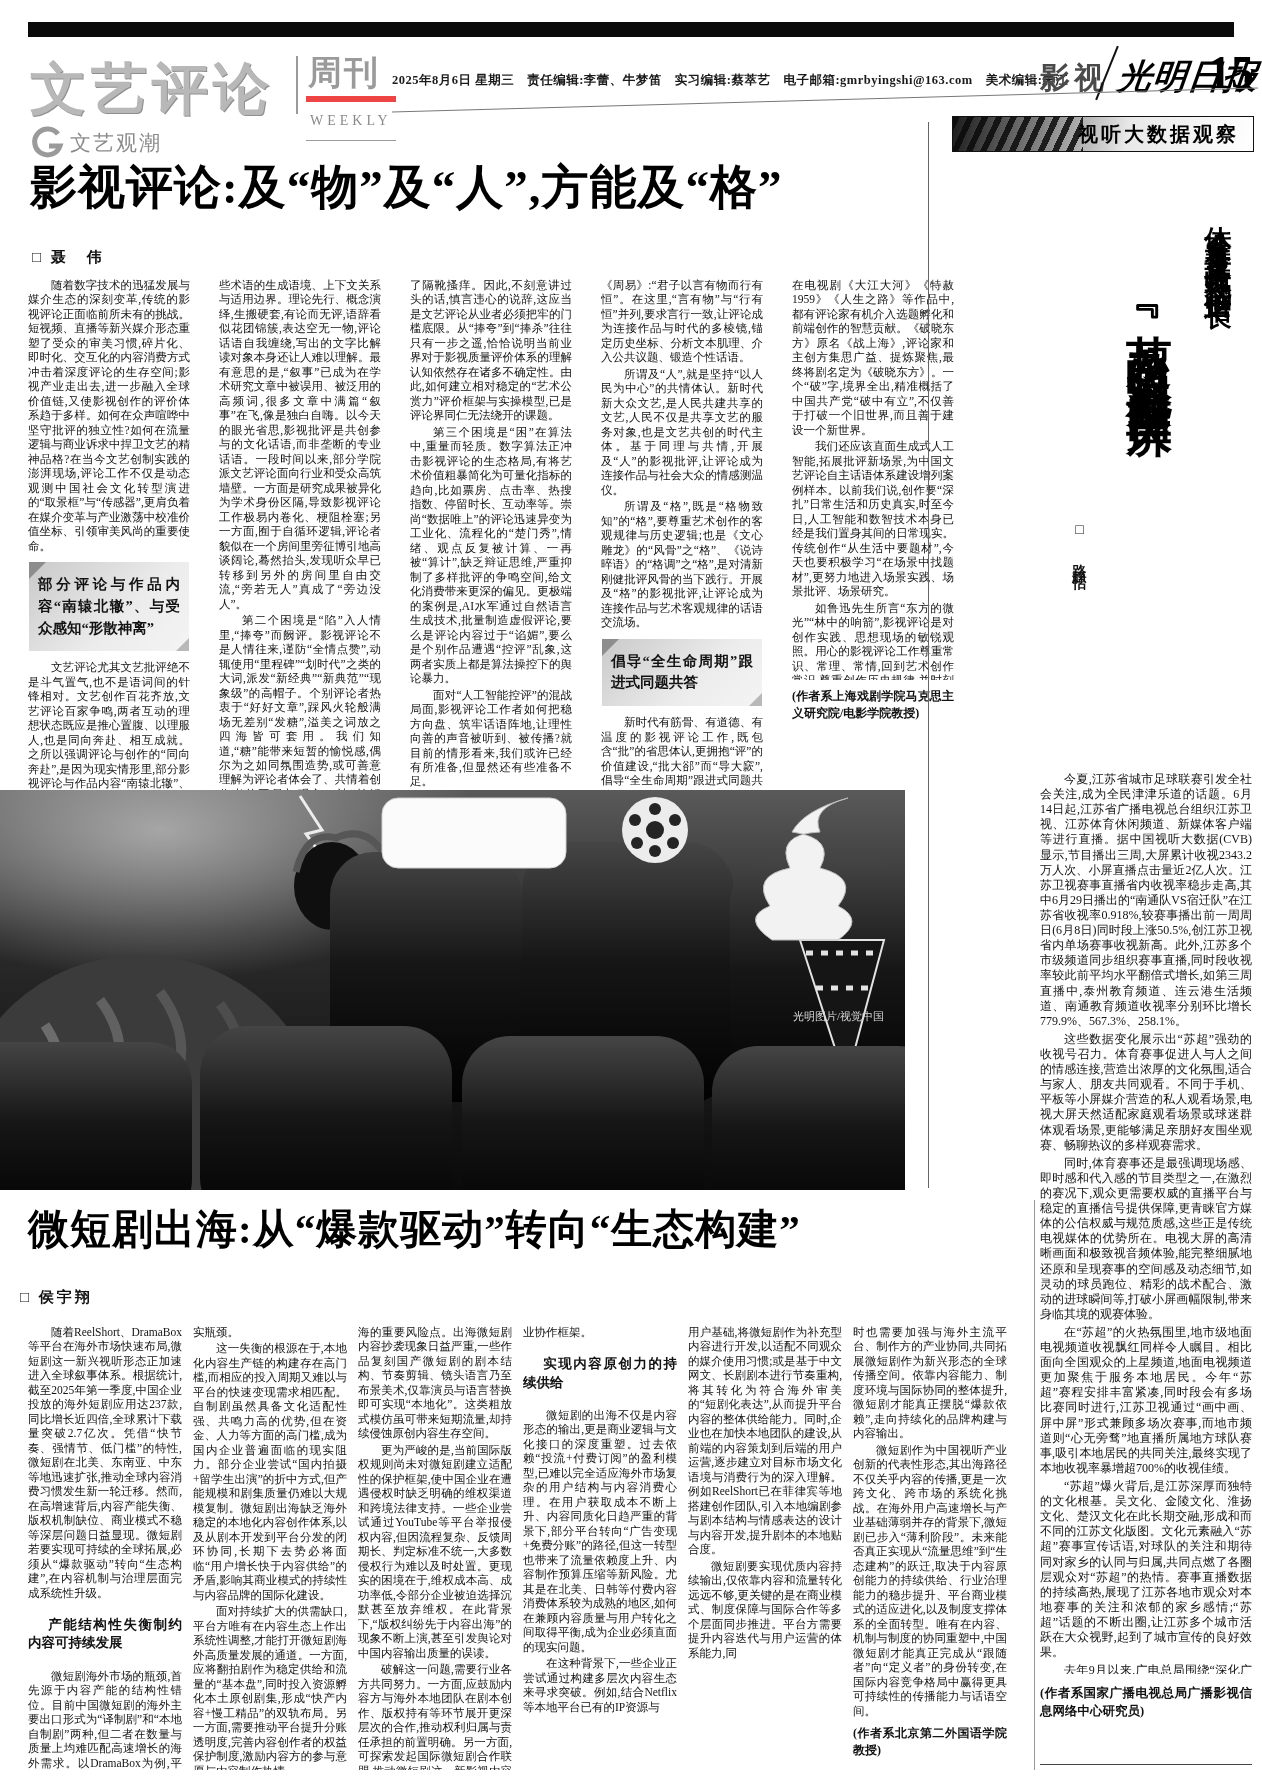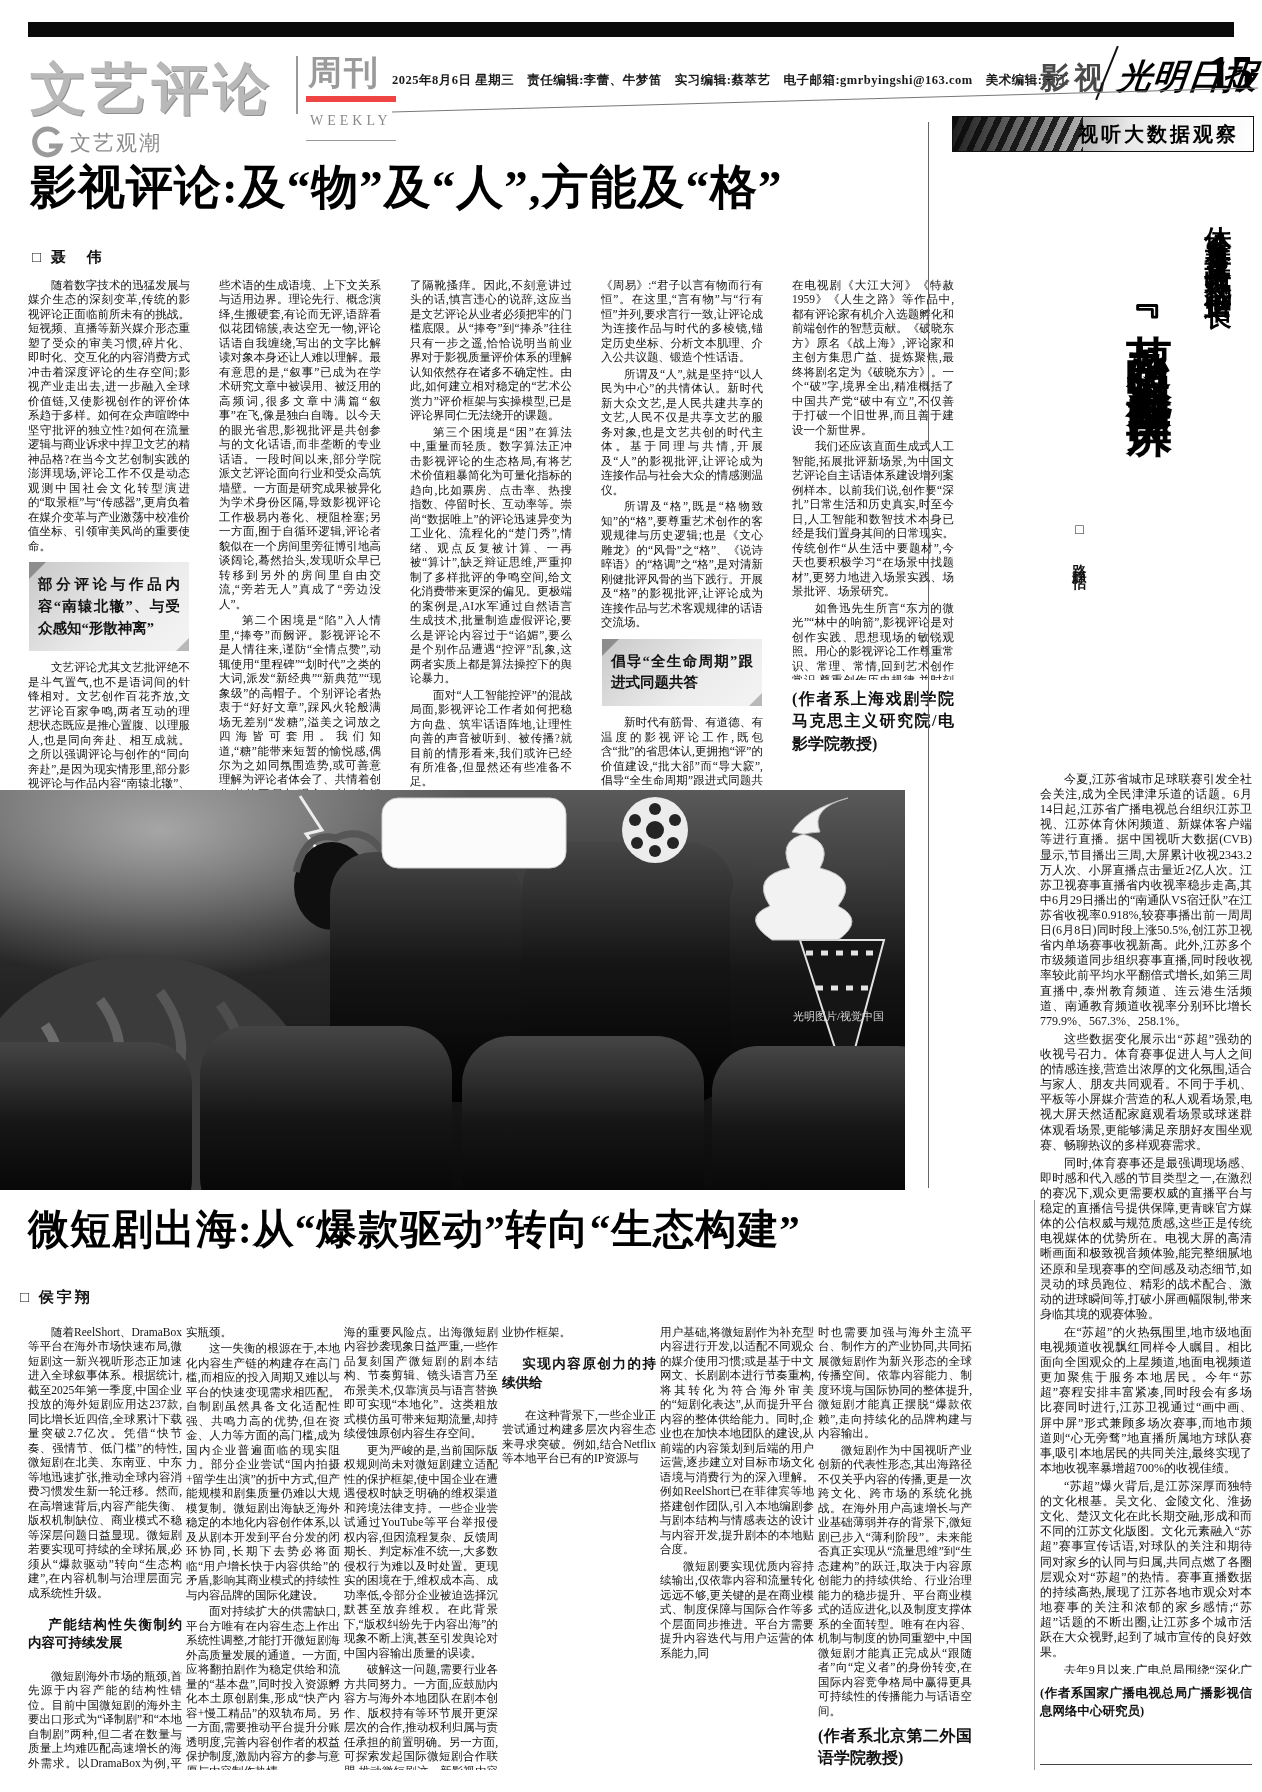--- a/index.html
+++ b/index.html
@@ -32,21 +32,21 @@
   .bp,.bc{font-size:11.5px;line-height:1.26;margin:0 0 2px 0;}
   .bp{text-indent:2em;}
   .bc{text-indent:0;}
   .bbox{position:relative;background:linear-gradient(135deg,#c9c9c9 0%,#ececec 60%,#f4f4f4 100%);
         font-size:14.5px;font-weight:bold;line-height:1.5;padding:12px 9px;margin:9px 1px;text-indent:0;}
   .bbox::before{content:"";position:absolute;left:0;top:0;width:0;height:0;
         border-left:17px solid #8d8d8d;border-bottom:17px solid transparent;}
   .bbox::after{content:"";position:absolute;right:0;bottom:0;width:0;height:0;
         border-right:13px solid #b9b9b9;border-top:13px solid transparent;}
   .bsub{font-size:13.5px;font-weight:bold;line-height:1.35;margin:16px 0;text-indent:1.5em;}
-  .authnote{font-size:16px;font-weight:bold;line-height:1.4;margin-top:8px;text-align:justify;}
+  .authnote{font-size:12px;font-weight:bold;line-height:1.4;margin-top:8px;text-align:justify;}
   
   .illus{position:absolute;left:0;top:790px;width:905px;height:400px;}
   
   .rule-v1{position:absolute;left:928px;top:122px;width:1px;height:1066px;background:#666;}
   .rule-v2{position:absolute;left:1034px;top:1200px;width:1px;height:570px;background:#999;}
   .sb-badge{position:absolute;left:952px;top:116px;width:300px;height:34px;border:1px solid #111;
         background:linear-gradient(100deg,#1c1c1c 0%,#7d7d7d 28%,#e8e8e8 58%,#fff 100%);}
   .sb-badge::before{content:"";position:absolute;left:0;top:0;bottom:0;width:130px;
         background:repeating-linear-gradient(115deg,rgba(10,10,10,.85) 0 6px,rgba(10,10,10,0) 6px 13px);}
   .sb-badge span{position:absolute;right:14px;top:4px;font-size:20px;font-weight:bold;color:#000;letter-spacing:3px;}
@@ -55,21 +55,21 @@
   .sb-title{font-size:46px;font-weight:bold;letter-spacing:8px;margin-top:128px;color:#000;}
   .sb-byline{font-size:14px;font-weight:bold;letter-spacing:6px;margin:360px 30px 0 34px;}
   .sb-body{position:absolute;left:1040px;top:772px;width:212px;display:flex;flex-direction:column;}
   .sb-text{height:902px;overflow:hidden;text-align:justify;}
   .sb-text .bp{font-size:12px;line-height:1.26;margin-bottom:3px;}
   .sb-author{font-size:12.5px;font-weight:bold;line-height:1.45;margin-top:10px;text-align:justify;}
   .sb-endrule{position:absolute;left:1040px;top:1764px;width:212px;height:1px;background:#444;}
   
   .b-head{position:absolute;left:28px;top:1202px;width:1000px;font-size:41px;font-weight:bold;letter-spacing:1px;color:#000;}
   .b-byline{position:absolute;left:20px;top:1288px;font-size:15px;letter-spacing:3px;font-weight:bold;}
-  .bcols{position:absolute;left:28px;top:1325px;display:flex;gap:4px;}
+  .bcols{position:absolute;left:28px;top:1325px;display:flex;gap:11px;}
   .bcol{width:154px;height:445px;overflow:hidden;text-align:justify;}
   .bcol6wrap{width:154px;display:flex;flex-direction:column;}
   .bcol6text{height:392px;overflow:hidden;text-align:justify;}
 </style>
 </head>
 <body>
 
 <div class="page">
 
   <div class="topbar"></div>
@@ -220,20 +220,21 @@
         <div class="bp">面对持续扩大的供需缺口,平台方唯有在内容生态上作出系统性调整,才能打开微短剧海外高质量发展的通道。一方面,应将翻拍剧作为稳定供给和流量的“基本盘”,同时投入资源孵化本土原创剧集,形成“快产内容+慢工精品”的双轨布局。另一方面,需要推动平台提升分账透明度,完善内容创作者的权益保护制度,激励内容方的参与意愿与内容制作热情。</div>
       </div>
     <div class="bcol">
         <div class="bc">海的重要风险点。出海微短剧内容抄袭现象日益严重,一些作品复刻国产微短剧的剧本结构、节奏剪辑、镜头语言乃至布景美术,仅靠演员与语言替换即可实现“本地化”。这类粗放式模仿虽可带来短期流量,却持续侵蚀原创内容生存空间。</div>
         <div class="bp">更为严峻的是,当前国际版权规则尚未对微短剧建立适配性的保护框架,使中国企业在遭遇侵权时缺乏明确的维权渠道和跨境法律支持。一些企业尝试通过YouTube等平台举报侵权内容,但因流程复杂、反馈周期长、判定标准不统一,大多数侵权行为难以及时处置。更现实的困境在于,维权成本高、成功率低,令部分企业被迫选择沉默甚至放弃维权。在此背景下,“版权纠纷先于内容出海”的现象不断上演,甚至引发舆论对中国内容输出质量的误读。</div>
         <div class="bp">破解这一问题,需要行业各方共同努力。一方面,应鼓励内容方与海外本地团队在剧本创作、版权持有等环节展开更深层次的合作,推动权利归属与责任承担的前置明确。另一方面,可探索发起国际微短剧合作联盟,推动微短剧这一新影视内容样态在国际内容标准、版权规范、平台准入等方面达成基本共识,为微短剧的全球流通建立稳定的行</div>
       </div>
     <div class="bcol">
         <div class="bc">业协作框架。</div>
         <div class="bsub">实现内容原创力的持续供给</div>
+        <div class="bp">微短剧的出海不仅是内容形态的输出,更是商业逻辑与文化接口的深度重塑。过去依赖“投流+付费订阅”的盈利模型,已难以完全适应海外市场复杂的用户结构与内容消费心理。在用户获取成本不断上升、内容同质化日趋严重的背景下,部分平台转向“广告变现+免费分账”的路径,但这一转型也带来了流量依赖度上升、内容制作预算压缩等新风险。尤其是在北美、日韩等付费内容消费体系较为成熟的地区,如何在兼顾内容质量与用户转化之间取得平衡,成为企业必须直面的现实问题。</div>
         <div class="bp">在这种背景下,一些企业正尝试通过构建多层次内容生态来寻求突破。例如,结合Netflix等本地平台已有的IP资源与</div>
       </div>
     <div class="bcol">
         <div class="bc">用户基础,将微短剧作为补充型内容进行开发,以适配不同观众的媒介使用习惯;或是基于中文网文、长剧剧本进行节奏重构,将其转化为符合海外审美的“短剧化表达”,从而提升平台内容的整体供给能力。同时,企业也在加快本地团队的建设,从前端的内容策划到后端的用户运营,逐步建立对目标市场文化语境与消费行为的深入理解。例如ReelShort已在菲律宾等地搭建创作团队,引入本地编剧参与剧本结构与情感表达的设计与内容开发,提升剧本的本地贴合度。</div>
         <div class="bp">微短剧要实现优质内容持续输出,仅依靠内容和流量转化远远不够,更关键的是在商业模式、制度保障与国际合作等多个层面同步推进。平台方需要提升内容迭代与用户运营的体系能力,同</div>
       </div>
     <div class="bcol6wrap">
       <div class="bcol6text">
           <div class="bc">时也需要加强与海外主流平台、制作方的产业协同,共同拓展微短剧作为新兴形态的全球传播空间。依靠内容能力、制度环境与国际协同的整体提升,微短剧才能真正摆脱“爆款依赖”,走向持续化的品牌构建与内容输出。</div>
           <div class="bp">微短剧作为中国视听产业创新的代表性形态,其出海路径不仅关乎内容的传播,更是一次跨文化、跨市场的系统化挑战。在海外用户高速增长与产业基础薄弱并存的背景下,微短剧已步入“薄利阶段”。未来能否真正实现从“流量思维”到“生态建构”的跃迁,取决于内容原创能力的持续供给、行业治理能力的稳步提升、平台商业模式的适应进化,以及制度支撑体系的全面转型。唯有在内容、机制与制度的协同重塑中,中国微短剧才能真正完成从“跟随者”向“定义者”的身份转变,在国际内容竞争格局中赢得更具可持续性的传播能力与话语空间。</div>

